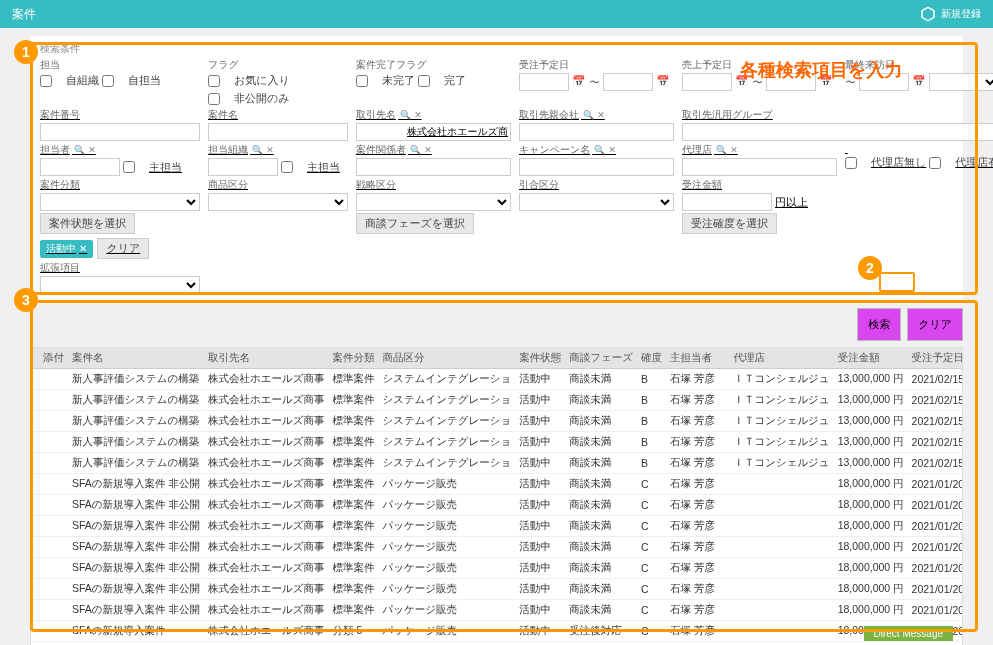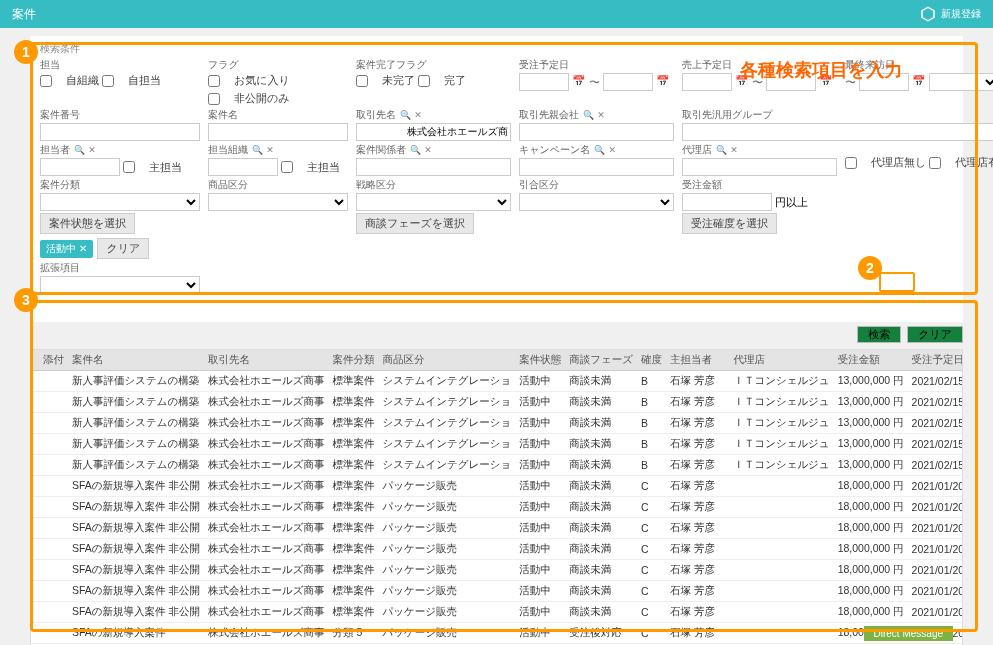--- a/index.html
+++ b/index.html
@@ -15,39 +15,39 @@
 .callout-3 { top: 300px; left: 30px; width: 948px; height: 332px; }
 .callout-search { top: 272px; left: 879px; width: 36px; height: 20px; border-width: 2px; border-radius: 2px; z-index: 6; }
 
 .badge { position: absolute; width: 24px; height: 24px; border-radius: 50%; background: #ff9900; color: #fff; font-size: 14px; font-weight: bold; display: flex; align-items: center; justify-content: center; z-index: 10; }
 .badge-1 { top: 40px; left: 14px; }
 .badge-2 { top: 256px; left: 858px; }
 .badge-3 { top: 288px; left: 14px; }
 
 .callout-text { position: absolute; top: 58px; left: 740px; font-size: 18px; color: #ff6600; font-weight: bold; z-index: 7; }
 
-.panel { background: #fff; margin: 8px 30px 0 30px; padding: 6px 10px 28px 10px; }
+.panel { background: #fff; margin: 8px 30px 0 30px; padding: 6px 10px 10px 10px; }
 .panel-title { font-size: 10px; color: #888; margin-bottom: 2px; }
 
 .search-grid { display: grid; grid-template-columns: 160px 140px 155px 155px 155px 170px; gap: 4px 8px; align-items: start; }
 .field { display: flex; flex-direction: column; }
 .field-label { font-size: 10px; color: #666; margin-bottom: 1px; white-space: nowrap; }
 .field-label .ic { color: #888; font-size: 9px; margin-left: 2px; }
 .field-body { display: flex; align-items: center; gap: 3px; flex-wrap: wrap; }
 .chk { display: flex; align-items: center; gap: 14px; font-size: 11px; color: #444; justify-content: center; }
 .chk input { width: 12px; height: 12px; }
 input[type=text], select { border: 1px solid #ccc; height: 18px; font-size: 10px; padding: 0 2px; background: #fff; }
 input[type=text] { width: 100%; text-align: right; }
 select { width: 100%; }
 .date-row { display: flex; align-items: center; gap: 3px; }
 .date-row input { width: 50px; }
 .cal-ic { width: 14px; height: 14px; color: #c0504d; }
 .tilde { color: #666; }
 .btn-gray { background: #e8e8e8; border: 1px solid #ccc; padding: 2px 8px; font-size: 11px; color: #444; cursor: pointer; }
-.btn-search { background: #15803d; border: 1px solid #bbb; padding: 0 10px; font-size: 11px; cursor: pointer; font-family: Liberation Mono, monospace; }
+.btn-search { background: #d946ef; border: 1px solid #bbb; padding: 8px 10px; font-size: 11px; cursor: pointer; font-family: Liberation Mono, monospace; }
 
 .tag-active { background: #36bcc3; color: #fff; padding: 2px 6px; border-radius: 2px; font-size: 10px; display: inline-flex; align-items: center; gap: 3px; }
 .tag-close { cursor: pointer; }
 
 .btn-row-bottom { display: flex; justify-content: flex-end; gap: 6px; margin: 4px 30px 0 0; }
 
 .table-wrap { margin: 6px 30px 0 30px; background: #fff; border: 1px solid #ddd; height: 302px; overflow: auto; position: relative; }
 table { border-collapse: collapse; width: 100%; font-size: 10.5px; }
 th { background: #e4e4e4; color: #555; text-align: left; padding: 3px 4px; border-bottom: 1px solid #ccc; font-weight: normal; white-space: nowrap; position: sticky; top: 0; }
 td { padding: 3px 4px; border-bottom: 1px solid #eee; color: #333; white-space: nowrap; }
@@ -55,21 +55,21 @@
 .clip { color: #888; }
 
 .pager { margin: 0 30px; background: #e4e4e4; padding: 3px 6px; display: flex; align-items: center; gap: 6px; font-size: 10px; color: #555; }
 .pager .nav { cursor: pointer; padding: 0 2px; }
 .pager input { width: 56px; height: 16px; font-size: 10px; text-align: center; }
 .pager select { width: 38px; height: 16px; font-size: 10px; }
 
 .direct-msg { position: absolute; bottom: 4px; right: 40px; background: #7cb342; color: #fff; padding: 2px 10px; font-size: 10px; }
 
 .span2 { grid-column: span 2; }
-.row2 { margin-top: 2px; }
+.row2 { margin-top: 2px; text-decoration: underline; }
 </style>
 </head>
 <body>
 
 <div class="header">
   <span class="header-title">案件</span>
   <div class="header-right">
     <svg viewBox="0 0 24 24">
         <path d="M12 2l9 5v10l-9 5-9-5V7l9-5zm0 2.2L5 8v8l7 3.9 7-3.9V8l-7-3.8z"></path>
       </svg>

